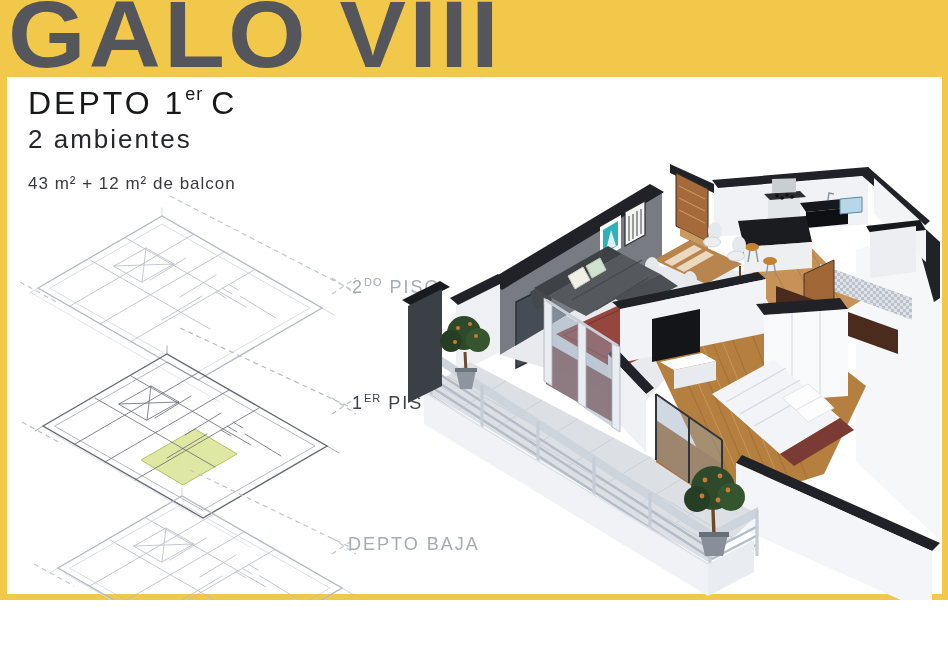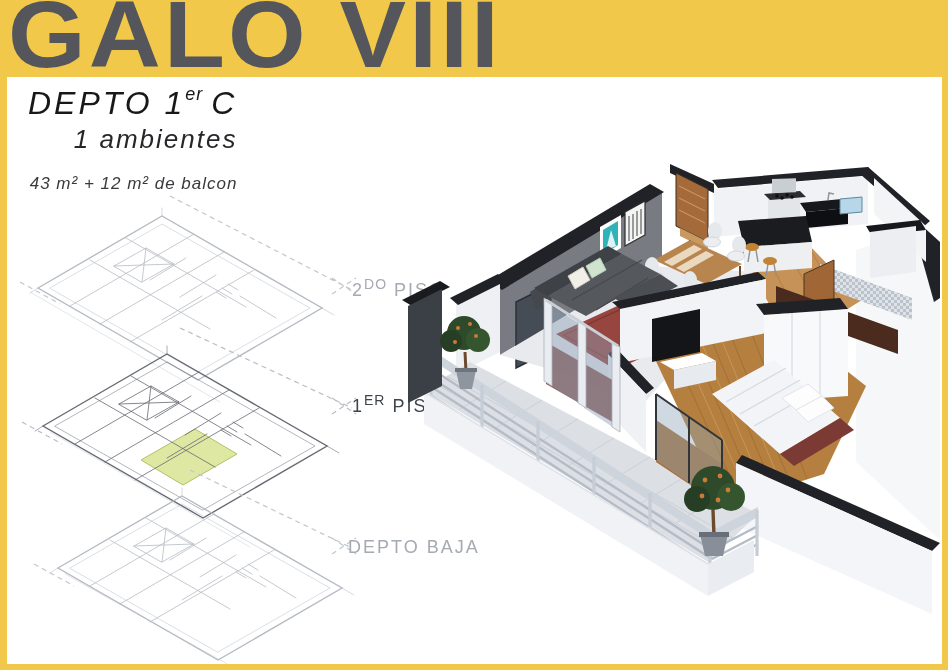--- a/index.html
+++ b/index.html
@@ -1,56 +1,56 @@
 <!DOCTYPE html>
 <html><head>
 <meta charset="utf-8">
 <style>
   html,body{margin:0;padding:0;background:#ffffff;}
-  .page{position:relative;width:948px;height:670px;background:#ffffff;overflow:hidden;
-        font-family:"Liberation Sans",sans-serif;text-align:right;}
+  .page{position:relative;width:948px;height:600px;background:#ffffff;overflow:hidden;
+        font-family:"Liberation Sans",sans-serif;}
   
   .banner{position:absolute;left:0;top:0;width:948px;height:77px;background:#F2C84B;}
   .edge-left{position:absolute;left:0;top:0;bottom:0;width:7px;background:#F2C84B;}
   .edge-right{position:absolute;right:0;top:0;bottom:0;width:6px;background:#F2C84B;}
   .edge-bottom{position:absolute;left:0;bottom:0;width:948px;height:6px;background:#F2C84B;}
   .banner h1{position:absolute;left:8px;top:50%;margin:0;color:#54565B;
       font-size:95px;font-weight:bold;letter-spacing:3px;white-space:nowrap;
       transform:translateY(-54%) scaleX(1.05);transform-origin:left center;}
   
-  .unit{position:absolute;left:28px;top:84px;color:#1B1C1E;font-style:italic;}
+  .unit{position:absolute;left:28px;top:84px;color:#1B1C1E;}
   .unit .l1{font-size:32px;letter-spacing:3px;color:#17181A;}
   .unit .l1 .sup{font-size:18px;vertical-align:14px;letter-spacing:1px;}
   .unit .l1 .tail{margin-left:8px;}
   .unit .l2{font-size:26px;letter-spacing:2px;color:#26272A;margin-top:2px;}
   .unit .l3{font-size:17px;letter-spacing:1px;color:#393A3D;margin-top:19px;}
   
   .floor-label{position:absolute;font-size:18px;letter-spacing:2px;white-space:nowrap;}
-  .floor-label .sup{font-size:14px;vertical-align:7px;letter-spacing:1px;}
+  .floor-label .sup{font-size:11px;vertical-align:7px;letter-spacing:1px;}
   .fl-light{color:#A6AAB1;}
   .fl-dark{color:#3F434B;}
   svg{position:absolute;}
   .plansvg{left:20px;top:182px;}
   .rendersvg{left:400px;top:140px;}
 </style>
 </head>
 <body>
 
 <div class="page">
 
   <div class="banner">
     <h1>GALO VIII</h1>
   </div>
   <div class="edge-left"></div>
   <div class="edge-right"></div>
   <div class="edge-bottom"></div>
 
   <div class="unit">
     <div class="l1"><span>DEPTO 1</span><span class="sup">er</span><span class="tail">C</span></div>
-    <div class="l2">1 ambientes</div>
+    <div class="l2">2 ambientes</div>
     <div class="l3">43 m² + 12 m² de balcon</div>
   </div>
 
   <svg class="plansvg" width="440" height="482" viewBox="0 0 440 482">
     <defs>
       <g id="plansym" fill="none" stroke-linecap="round">
         <path d="M8,88 L132,16 L292,108 L168,180 Z" stroke-width="1.4"></path>
         <path d="M20,88 L132,24 L280,108 L168,172 Z" stroke-width="0.7" opacity="0.7"></path>
         <path d="M60,60 L180,129 M96,38 L216,107 M40,106 L164,34 M70,124 L194,52 M100,142 L224,70
                  M120,80 L156,58 M150,97 L186,75 M210,96 L246,118 M132,120 L172,96" stroke-width="0.8"></path>

